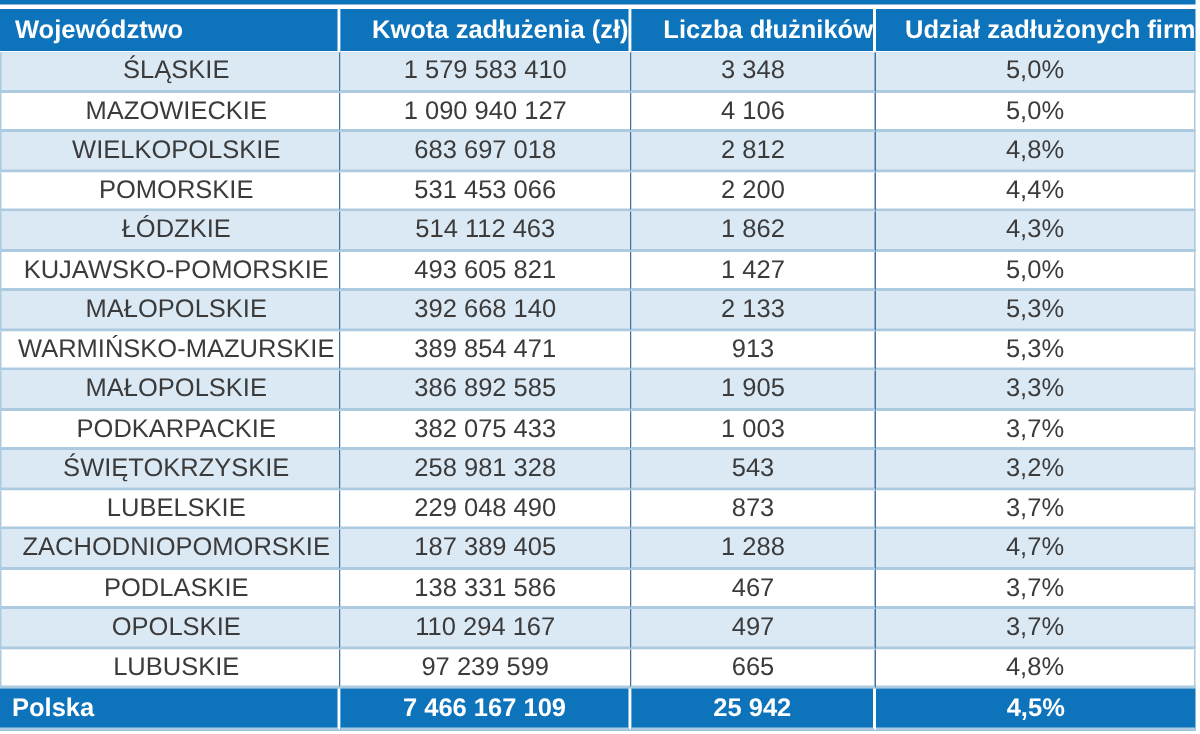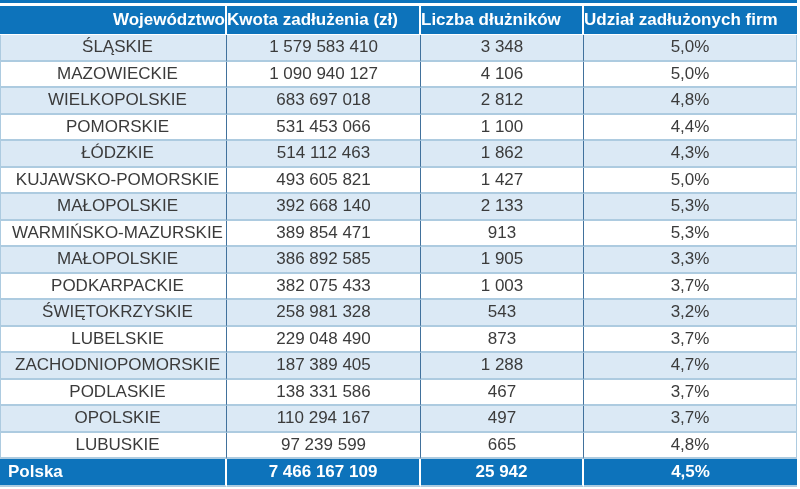--- a/index.html
+++ b/index.html
@@ -41,27 +41,27 @@
   col.c1 { width: 194px; }
   col.c2 { width: 163px; }
   col.c3 { width: 213px; }
 
   thead th {
     background: var(--header-bg);
     color: var(--header-text);
     font-weight: bold;
     height: 29px;
     padding: 0;
-    text-align: left;
+    text-align: right;
     border-right: 2px solid #ffffff;
     border-bottom: 1px solid #ffffff;
     white-space: nowrap;
     overflow: hidden;
   }
-  thead th:first-child { text-align: right; padding-left: 10px; }
+  thead th:first-child { text-align: left; padding-left: 10px; }
   thead th:last-child  { border-right: none; }
 
   tbody td {
     height: 26.5px;
     padding: 0;
     text-align: center;
     background: #ffffff;
     border-right: 1px solid var(--column-border);
     border-bottom: 2px solid var(--row-border);
     white-space: nowrap;
@@ -124,21 +124,21 @@
         </tr>
         <tr class="band">
           <td>WIELKOPOLSKIE</td>
           <td>683 697 018</td>
           <td>2 812</td>
           <td>4,8%</td>
         </tr>
         <tr>
           <td>POMORSKIE</td>
           <td>531 453 066</td>
-          <td>1 100</td>
+          <td>2 200</td>
           <td>4,4%</td>
         </tr>
         <tr class="band">
           <td>ŁÓDZKIE</td>
           <td>514 112 463</td>
           <td>1 862</td>
           <td>4,3%</td>
         </tr>
         <tr>
           <td>KUJAWSKO-POMORSKIE</td>

